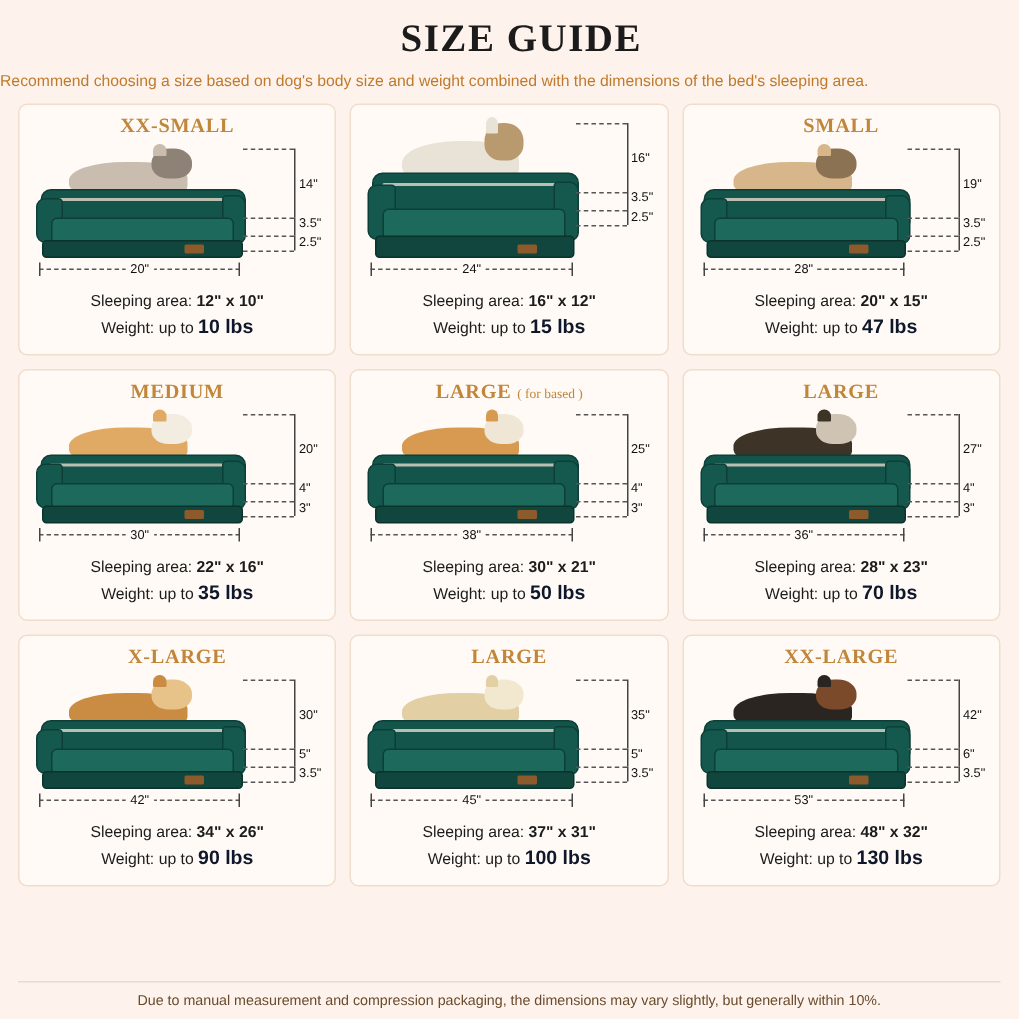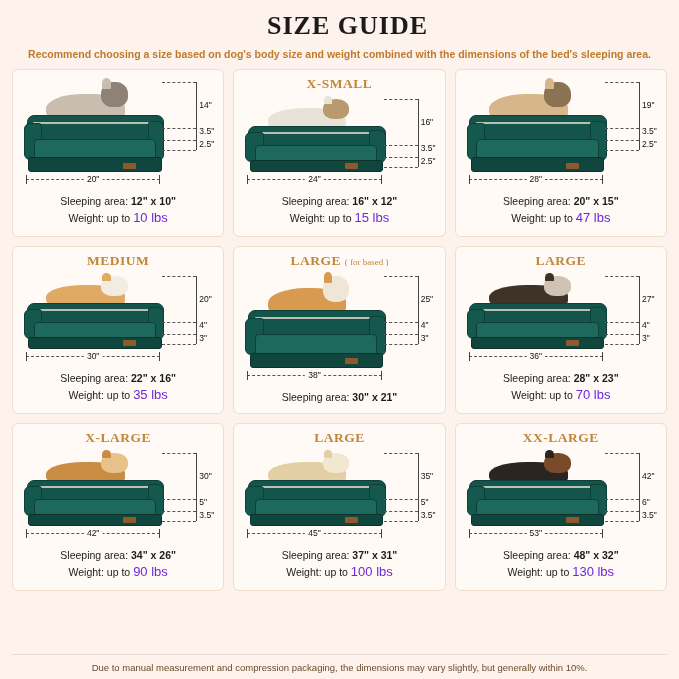--- a/index.html
+++ b/index.html
@@ -21,26 +21,26 @@
     font-family: "Liberation Serif", serif;
     font-size: 26px;
     font-weight: bold;
     letter-spacing: 1px;
     color: #1b1b1b;
     padding-top: 10px;
     line-height: 1.2;
     padding-left: 16px;
   }
   .subtitle {
-    text-align: center;
+    text-align: left;
     font-size: 10.5px;
     color: #c07a2c;
     margin-top: 7px;
     margin-bottom: 9px;
-    font-weight: bold;
+    font-weight: normal;
   }
   .grid {
     display: grid;
     grid-template-columns: repeat(3, 1fr);
     gap: 9px;
     padding: 0 12px;
   }
   .card {
     background: #fffaf5;
     border: 1px solid #f0ddcc;
@@ -237,22 +237,22 @@
   }
   .specs {
     margin-top: 2px;
     text-align: center;
     font-size: 10.5px;
     color: #1b1b1b;
     line-height: 1.45;
   }
   .specs .val { font-weight: bold; }
   .specs .weight-val {
-    color: #6d28d9;
-    font-weight: normal;
+    color: #0f172a;
+    font-weight: bold;
     font-size: 13px;
   }
   .footer {
     position: absolute;
     left: 0; right: 0;
     bottom: 6px;
     text-align: center;
     font-size: 9.5px;
     color: #6a4a2c;
     padding: 0 14px;
@@ -267,20 +267,24 @@
 </head>
 <body>
 
 <div class="page">
 
   <div class="title">SIZE GUIDE</div>
   <div class="subtitle">Recommend choosing a size based on dog's body size and weight combined with the dimensions of the bed's sleeping area.</div>
 
   <div class="grid" id="grid">
   <div class="card">
+    <div class="card-title">
+      <span>XX-SMALL</span>
+      <span class="note"></span>
+    </div>
     <div class="figure">
       <div class="bedwrap">
         <div class="dog">
           <div class="body" style="background: rgb(200, 189, 174);"></div>
           <div class="head" style="background: rgb(141, 130, 117);"></div>
           <div class="ear" style="background: rgb(200, 189, 174);"></div>
         </div>
         <div class="bed">
           <div class="back"></div>
           <div class="arm-l"></div>
@@ -316,24 +320,20 @@
       </div>
       <div>
         <span>Weight:</span>
         <span> up to </span>
         <span class="weight-val">10 lbs</span>
       </div>
     </div>
   </div>
 
   <div class="card">
-    <div class="card-title">
-      <span>X-SMALL</span>
-      <span class="note"></span>
-    </div>
     <div class="figure">
       <div class="bedwrap">
         <div class="dog">
           <div class="body" style="background: rgb(233, 226, 214);"></div>
           <div class="head" style="background: rgb(185, 154, 110);"></div>
           <div class="ear" style="background: rgb(233, 226, 214);"></div>
         </div>
         <div class="bed">
           <div class="back"></div>
           <div class="arm-l"></div>
@@ -369,20 +369,24 @@
       </div>
       <div>
         <span>Weight:</span>
         <span> up to </span>
         <span class="weight-val">15 lbs</span>
       </div>
     </div>
   </div>
 
   <div class="card">
+    <div class="card-title">
+      <span>SMALL</span>
+      <span class="note"></span>
+    </div>
     <div class="figure">
       <div class="bedwrap">
         <div class="dog">
           <div class="body" style="background: rgb(214, 182, 138);"></div>
           <div class="head" style="background: rgb(138, 114, 83);"></div>
           <div class="ear" style="background: rgb(214, 182, 138);"></div>
         </div>
         <div class="bed">
           <div class="back"></div>
           <div class="arm-l"></div>
@@ -515,20 +519,25 @@
         <div class="cap-l"></div>
         <div class="cap-r"></div>
         <div class="w">38"</div>
       </div>
     </div>
     <div class="specs">
       <div>
         <span>Sleeping area:</span>
         <span class="val"> 30" x 21"</span>
       </div>
+      <div>
+        <span>Weight:</span>
+        <span> up to </span>
+        <span class="weight-val">50 lbs</span>
+      </div>
     </div>
   </div>
 
   <div class="card">
     <div class="card-title">
       <span>LARGE</span>
       <span class="note"></span>
     </div>
     <div class="figure">
       <div class="bedwrap">

